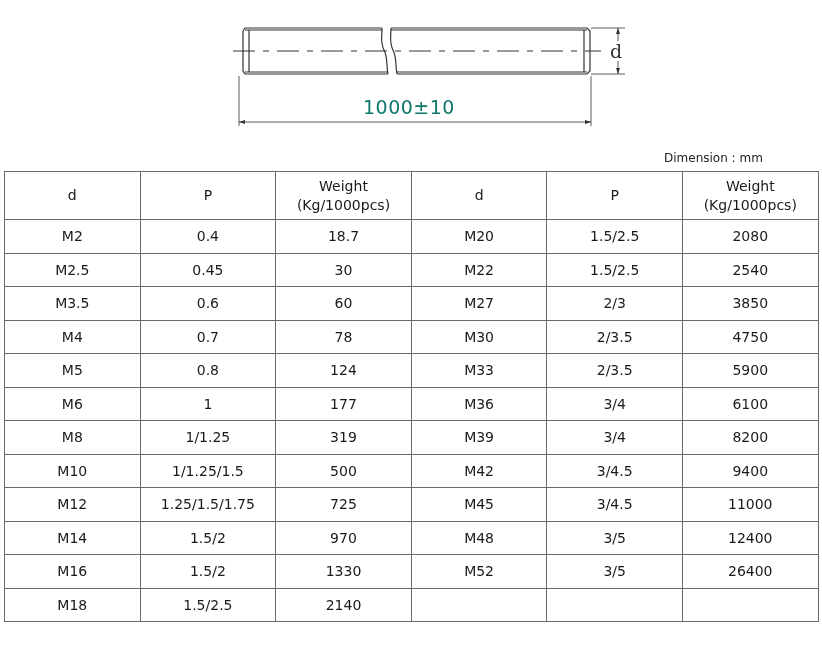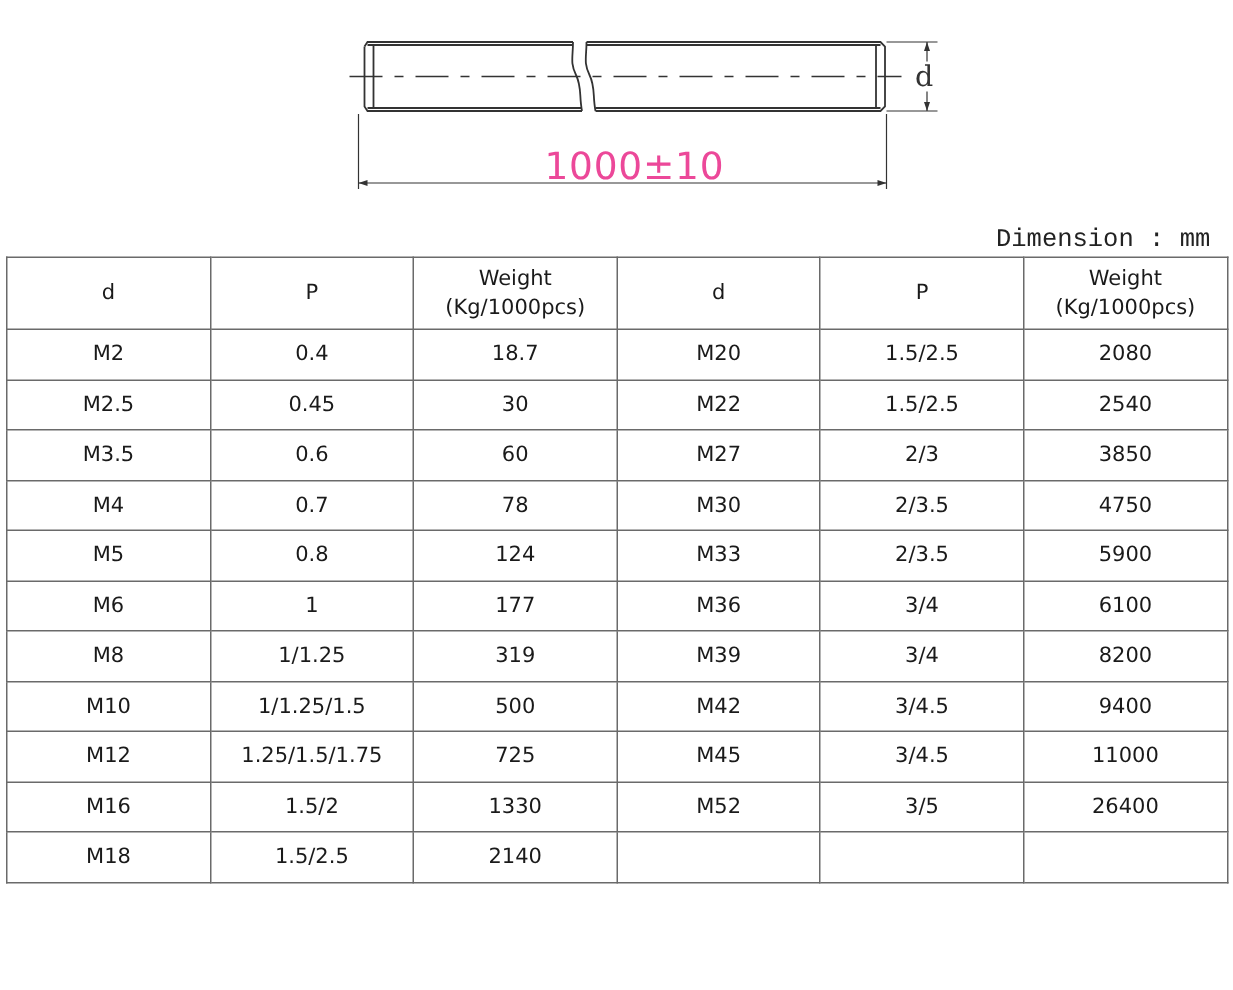--- a/index.html
+++ b/index.html
@@ -1,19 +1,19 @@
 <!DOCTYPE html>
 <html><head>
 <meta charset="utf-8">
 <style>
   html, body { margin:0; padding:0; background:#ffffff; }
   body { width:822px; height:660px; position:relative; overflow:hidden;
          font-family:"DejaVu Sans", "Liberation Sans", sans-serif; color:#1a1a1a; }
   .drawing { position:absolute; left:225px; top:14px; width:400px; height:116px; }
-  .dim-unit { position:absolute; left:664px; top:151px; font-size:17px; color:#222;font-family:Liberation Mono, monospace; }
+  .dim-unit { position:absolute; left:664px; top:151px; font-size:12px; color:#222; }
   table.spec { position:absolute; left:4px; top:171px; width:814px; border-collapse:collapse;
                table-layout:fixed; }
   table.spec th, table.spec td { border:1.3px solid #6a6a6a; text-align:center; font-weight:normal;
                font-size:14px; padding:0; }
   table.spec th { height:47px; line-height:19px; }
   table.spec td { height:32.5px; }
   col.c { width:135.6px; }
 </style>
 </head>
 <body>
@@ -48,21 +48,21 @@
 
   <path d="M8,37 L376,37" stroke="#333" stroke-width="1" stroke-dasharray="22,8,6,8" fill="none"></path>
 
   <g fill="#333">
     <polygon points="14,108 20,106 20,110"></polygon>
     <polygon points="366,108 360,106 360,110"></polygon>
     <polygon points="393,14 391,20 395,20"></polygon>
     <polygon points="393,60 391,54 395,54"></polygon>
   </g>
 </svg>
-<div style="position:absolute;left:363px;top:96px;font-family:'DejaVu Sans',sans-serif;font-size:25px;color:#ec4899;letter-spacing:0.5px;">1000±10</div>
+<div style="position:absolute;left:363px;top:96px;font-family:'DejaVu Sans',sans-serif;font-size:19px;color:#0f766e;letter-spacing:0.5px;">1000±10</div>
 <div style="position:absolute;left:610px;top:40px;font-family:'DejaVu Serif',serif;font-size:19px;color:#333;">d</div>
 
 <div class="dim-unit">Dimension : mm</div>
 
 <table class="spec">
   <colgroup>
       <col class="c">
       <col class="c">
       <col class="c">
       <col class="c">
@@ -146,20 +146,28 @@
       </tr>
       <tr>
         <td>M12</td>
         <td>1.25/1.5/1.75</td>
         <td>725</td>
         <td>M45</td>
         <td>3/4.5</td>
         <td>11000</td>
       </tr>
       <tr>
+        <td>M14</td>
+        <td>1.5/2</td>
+        <td>970</td>
+        <td>M48</td>
+        <td>3/5</td>
+        <td>12400</td>
+      </tr>
+      <tr>
         <td>M16</td>
         <td>1.5/2</td>
         <td>1330</td>
         <td>M52</td>
         <td>3/5</td>
         <td>26400</td>
       </tr>
       <tr>
         <td>M18</td>
         <td>1.5/2.5</td>

